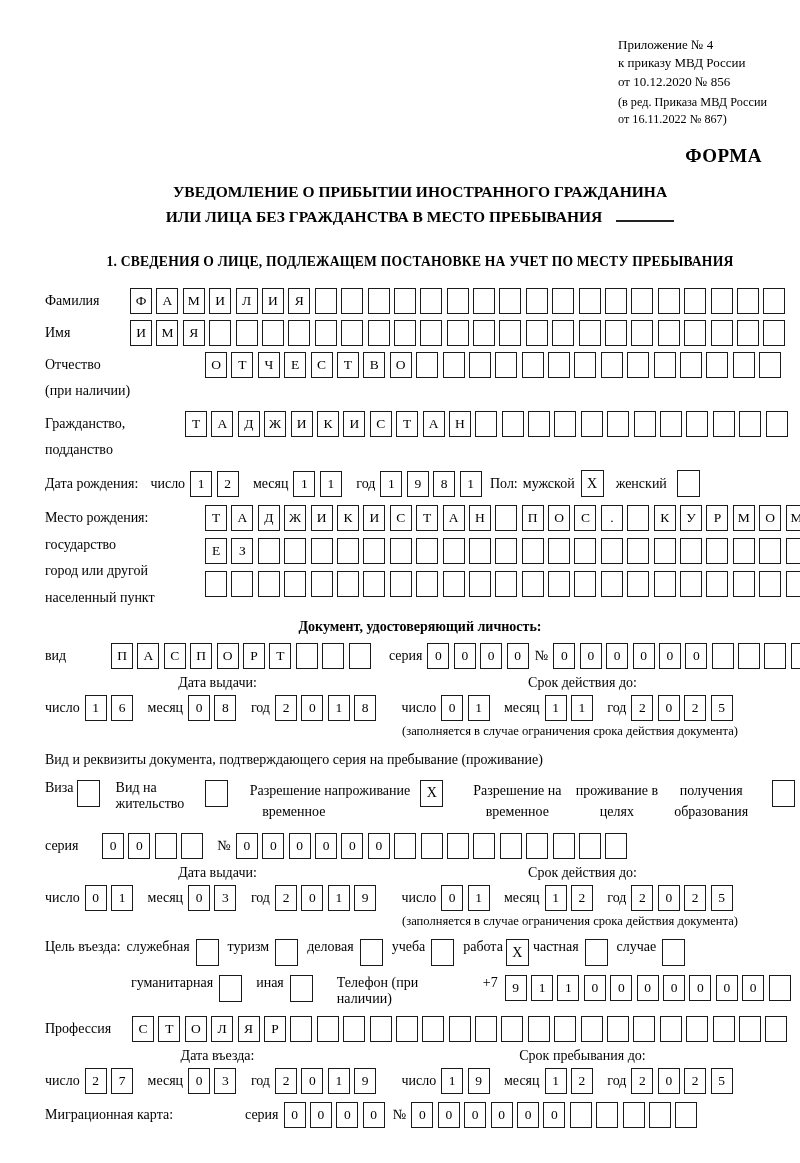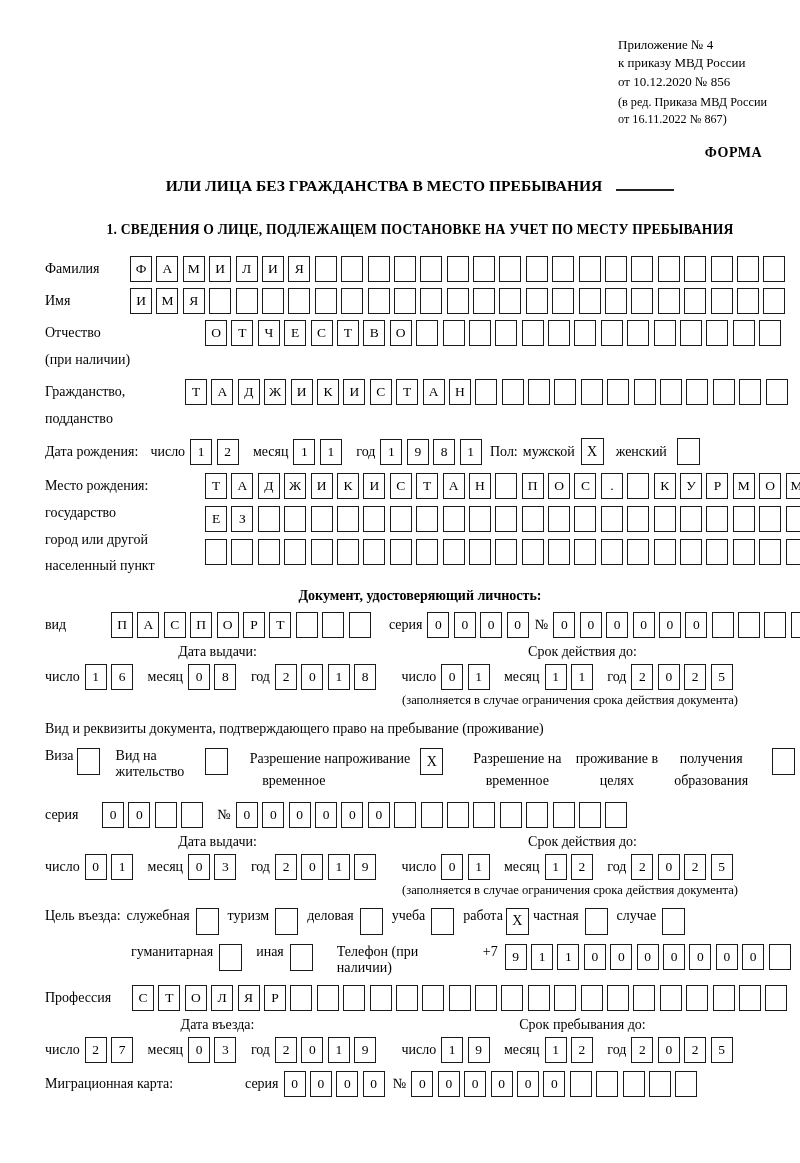--- a/index.html
+++ b/index.html
@@ -3,21 +3,21 @@
 <meta charset="utf-8">
 <style>
   * { box-sizing: border-box; margin: 0; padding: 0; }
   html,body { background:#fff; }
   body { font-family:"Liberation Serif","DejaVu Serif",serif; color:#000; }
   .page { width:800px; height:1163px; background:#fff; padding:36px 5px 10px 45px; overflow:hidden; position:relative; }
 
   
   .hdr { margin-left:573px; font-size:13px; line-height:1.42; }
   .hdr .edition { font-size:12.2px; margin-top:3px; line-height:1.4; }
-  .forma { text-align:right; padding-right:33px; font-weight:bold; font-size:14px; margin-top:16px; letter-spacing:.5px; }
+  .forma { text-align:right; padding-right:33px; font-weight:bold; font-size:19px; margin-top:16px; letter-spacing:.5px; }
 
   
   .title { text-align:center; font-weight:bold; font-size:15.5px; line-height:1.65; margin-top:12px; }
   .blank-line { display:inline-block; width:58px; border-bottom:2px solid #222; height:14px; margin-left:14px; }
   .sect { text-align:center; font-weight:bold; font-size:13.6px; margin-top:24px; margin-bottom:18px; letter-spacing:.2px; }
 
   
   .row { display:flex; align-items:center; margin-bottom:6px; }
   .lbl { font-size:14px; flex:none; }
   .w85  { width:85px; }
@@ -72,20 +72,21 @@
     <div>от 10.12.2020 № 856</div>
     <div class="edition">
       <div>(в ред. Приказа МВД России</div>
       <div>от 16.11.2022 № 867)</div>
     </div>
   </div>
 
   <div class="forma">ФОРМА</div>
 
   <div class="title">
+    <div>УВЕДОМЛЕНИЕ О ПРИБЫТИИ ИНОСТРАННОГО ГРАЖДАНИНА</div>
     <div><span>ИЛИ ЛИЦА БЕЗ ГРАЖДАНСТВА В МЕСТО ПРЕБЫВАНИЯ</span><span class="blank-line"></span></div>
   </div>
 
   <div class="sect">1. СВЕДЕНИЯ О ЛИЦЕ, ПОДЛЕЖАЩЕМ ПОСТАНОВКЕ НА УЧЕТ ПО МЕСТУ ПРЕБЫВАНИЯ</div>
 
   <div class="row">
     <span class="lbl w85">Фамилия</span>
     <span class="boxes">
         <span class="cell">Ф</span>
         <span class="cell">А</span>
@@ -401,21 +402,21 @@
           <span class="cell">2</span>
           <span class="cell">0</span>
           <span class="cell">2</span>
           <span class="cell">5</span>
         </span>
     </span>
   </div>
   <div class="note-right">(заполняется в случае ограничения срока действия документа)</div>
 
   <div class="para">
-    <div>Вид и реквизиты документа, подтверждающего право на пребывание (проживание)</div>
+    <div>Вид и реквизиты документа, подтверждающего серия на пребывание (проживание)</div>
   </div>
 
   <div class="optrow">
     <span class="opt">
       <span class="optlabel">Виза</span>
       <span class="chk" style="margin-left:3px;"></span>
     </span>
     <span class="opt" style="margin-left:16px;">
       <span class="optlabel">Вид на жительство</span>
       <span class="chk" style="margin-left:14px;"></span>

